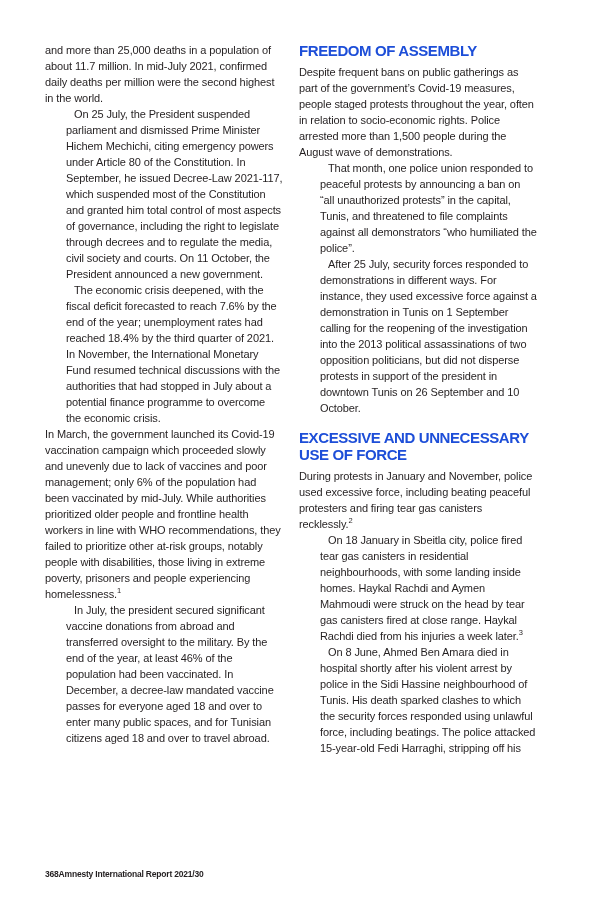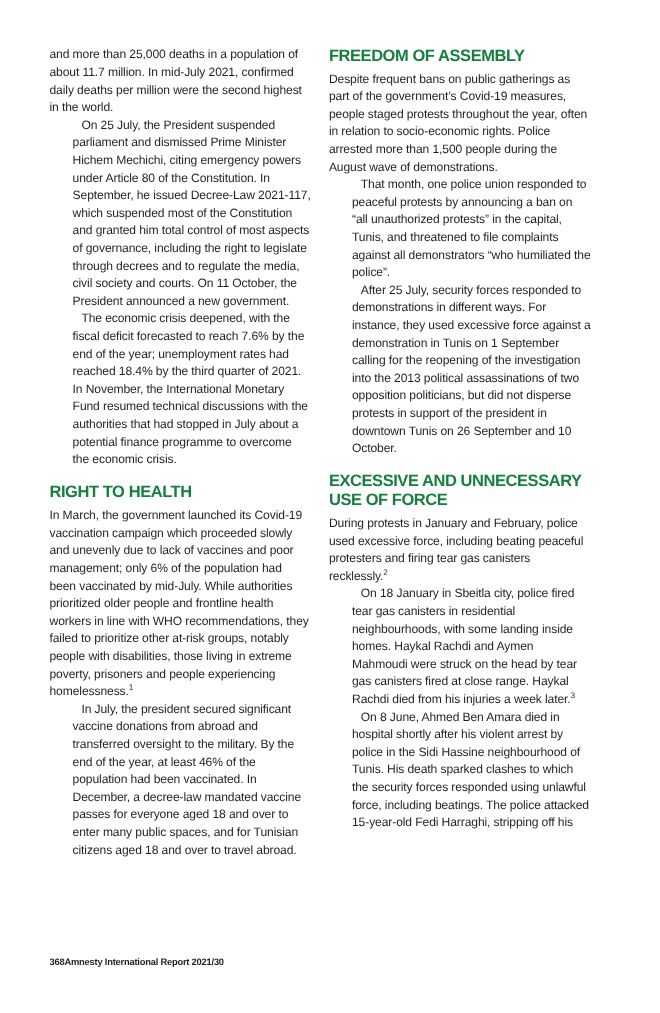--- a/index.html
+++ b/index.html
@@ -36,21 +36,21 @@
     color: #231f20;
     text-align: left;
   }
   .col p.indent { text-indent: 8px; margin-left: 21px; }
   .col h2 {
     font-family: "Liberation Sans", sans-serif;
     font-size: 15px;
     line-height: 17px;
     font-weight: 700;
     letter-spacing: -0.4px;
-    color: #15803d;
+    color: #1d4ed8;
     text-transform: uppercase;
     margin-top: 13px;
     margin-bottom: 5px;
   }
   .col h2:first-child { margin-top: 0; }
   sup.fn {
     font-size: 7.5px;
     line-height: 0;
     vertical-align: super;
     letter-spacing: 0;
@@ -73,32 +73,31 @@
 <body>
 
 <div class="page">
 
   <div class="content">
 
     <section class="col">
       <p>and more than 25,000 deaths in a population of about 11.7 million. In mid-July 2021, confirmed daily deaths per million were the second highest in the world.</p>
       <p class="indent">On 25 July, the President suspended parliament and dismissed Prime Minister Hichem Mechichi, citing emergency powers under Article 80 of the Constitution. In September, he issued Decree-Law 2021-117, which suspended most of the Constitution and granted him total control of most aspects of governance, including the right to legislate through decrees and to regulate the media, civil society and courts. On 11 October, the President announced a new government.</p>
       <p class="indent">The economic crisis deepened, with the fiscal deficit forecasted to reach 7.6% by the end of the year; unemployment rates had reached 18.4% by the third quarter of 2021. In November, the International Monetary Fund resumed technical discussions with the authorities that had stopped in July about a potential finance programme to overcome the economic crisis.</p>
-      <h2>RIGHT TO HEALTH</h2>
       <p><span>In March, the government launched its Covid-19 vaccination campaign which proceeded slowly and unevenly due to lack of vaccines and poor management; only 6% of the population had been vaccinated by mid-July. While authorities prioritized older people and frontline health workers in line with WHO recommendations, they failed to prioritize other at-risk groups, notably people with disabilities, those living in extreme poverty, prisoners and people experiencing homelessness.</span><sup class="fn">1</sup></p>
       <p class="indent">In July, the president secured significant vaccine donations from abroad and transferred oversight to the military. By the end of the year, at least 46% of the population had been vaccinated. In December, a decree-law mandated vaccine passes for everyone aged 18 and over to enter many public spaces, and for Tunisian citizens aged 18 and over to travel abroad.</p>
     </section>
 
     <section class="col">
       <h2>FREEDOM OF ASSEMBLY</h2>
       <p>Despite frequent bans on public gatherings as part of the government’s Covid-19 measures, people staged protests throughout the year, often in relation to socio-economic rights. Police arrested more than 1,500 people during the August wave of demonstrations.</p>
       <p class="indent">That month, one police union responded to peaceful protests by announcing a ban on “all unauthorized protests” in the capital, Tunis, and threatened to file complaints against all demonstrators “who humiliated the police”.</p>
       <p class="indent">After 25 July, security forces responded to demonstrations in different ways. For instance, they used excessive force against a demonstration in Tunis on 1 September calling for the reopening of the investigation into the 2013 political assassinations of two opposition politicians, but did not disperse protests in support of the president in downtown Tunis on 26 September and 10 October.</p>
       <h2>EXCESSIVE AND UNNECESSARY USE OF FORCE</h2>
-      <p><span>During protests in January and February, police used excessive force, including beating peaceful protesters and firing tear gas canisters recklessly.</span><sup class="fn">2</sup></p>
+      <p><span>During protests in January and November, police used excessive force, including beating peaceful protesters and firing tear gas canisters recklessly.</span><sup class="fn">2</sup></p>
       <p class="indent"><span>On 18 January in Sbeitla city, police fired tear gas canisters in residential neighbourhoods, with some landing inside homes. Haykal Rachdi and Aymen Mahmoudi were struck on the head by tear gas canisters fired at close range. Haykal Rachdi died from his injuries a week later.</span><sup class="fn">3</sup></p>
       <p class="indent">On 8 June, Ahmed Ben Amara died in hospital shortly after his violent arrest by police in the Sidi Hassine neighbourhood of Tunis. His death sparked clashes to which the security forces responded using unlawful force, including beatings. The police attacked 15-year-old Fedi Harraghi, stripping off his</p>
     </section>
 
   </div>
 
   <div class="footer">
     <span>368</span>
     <span>Amnesty International Report 2021/30</span>
   </div>

